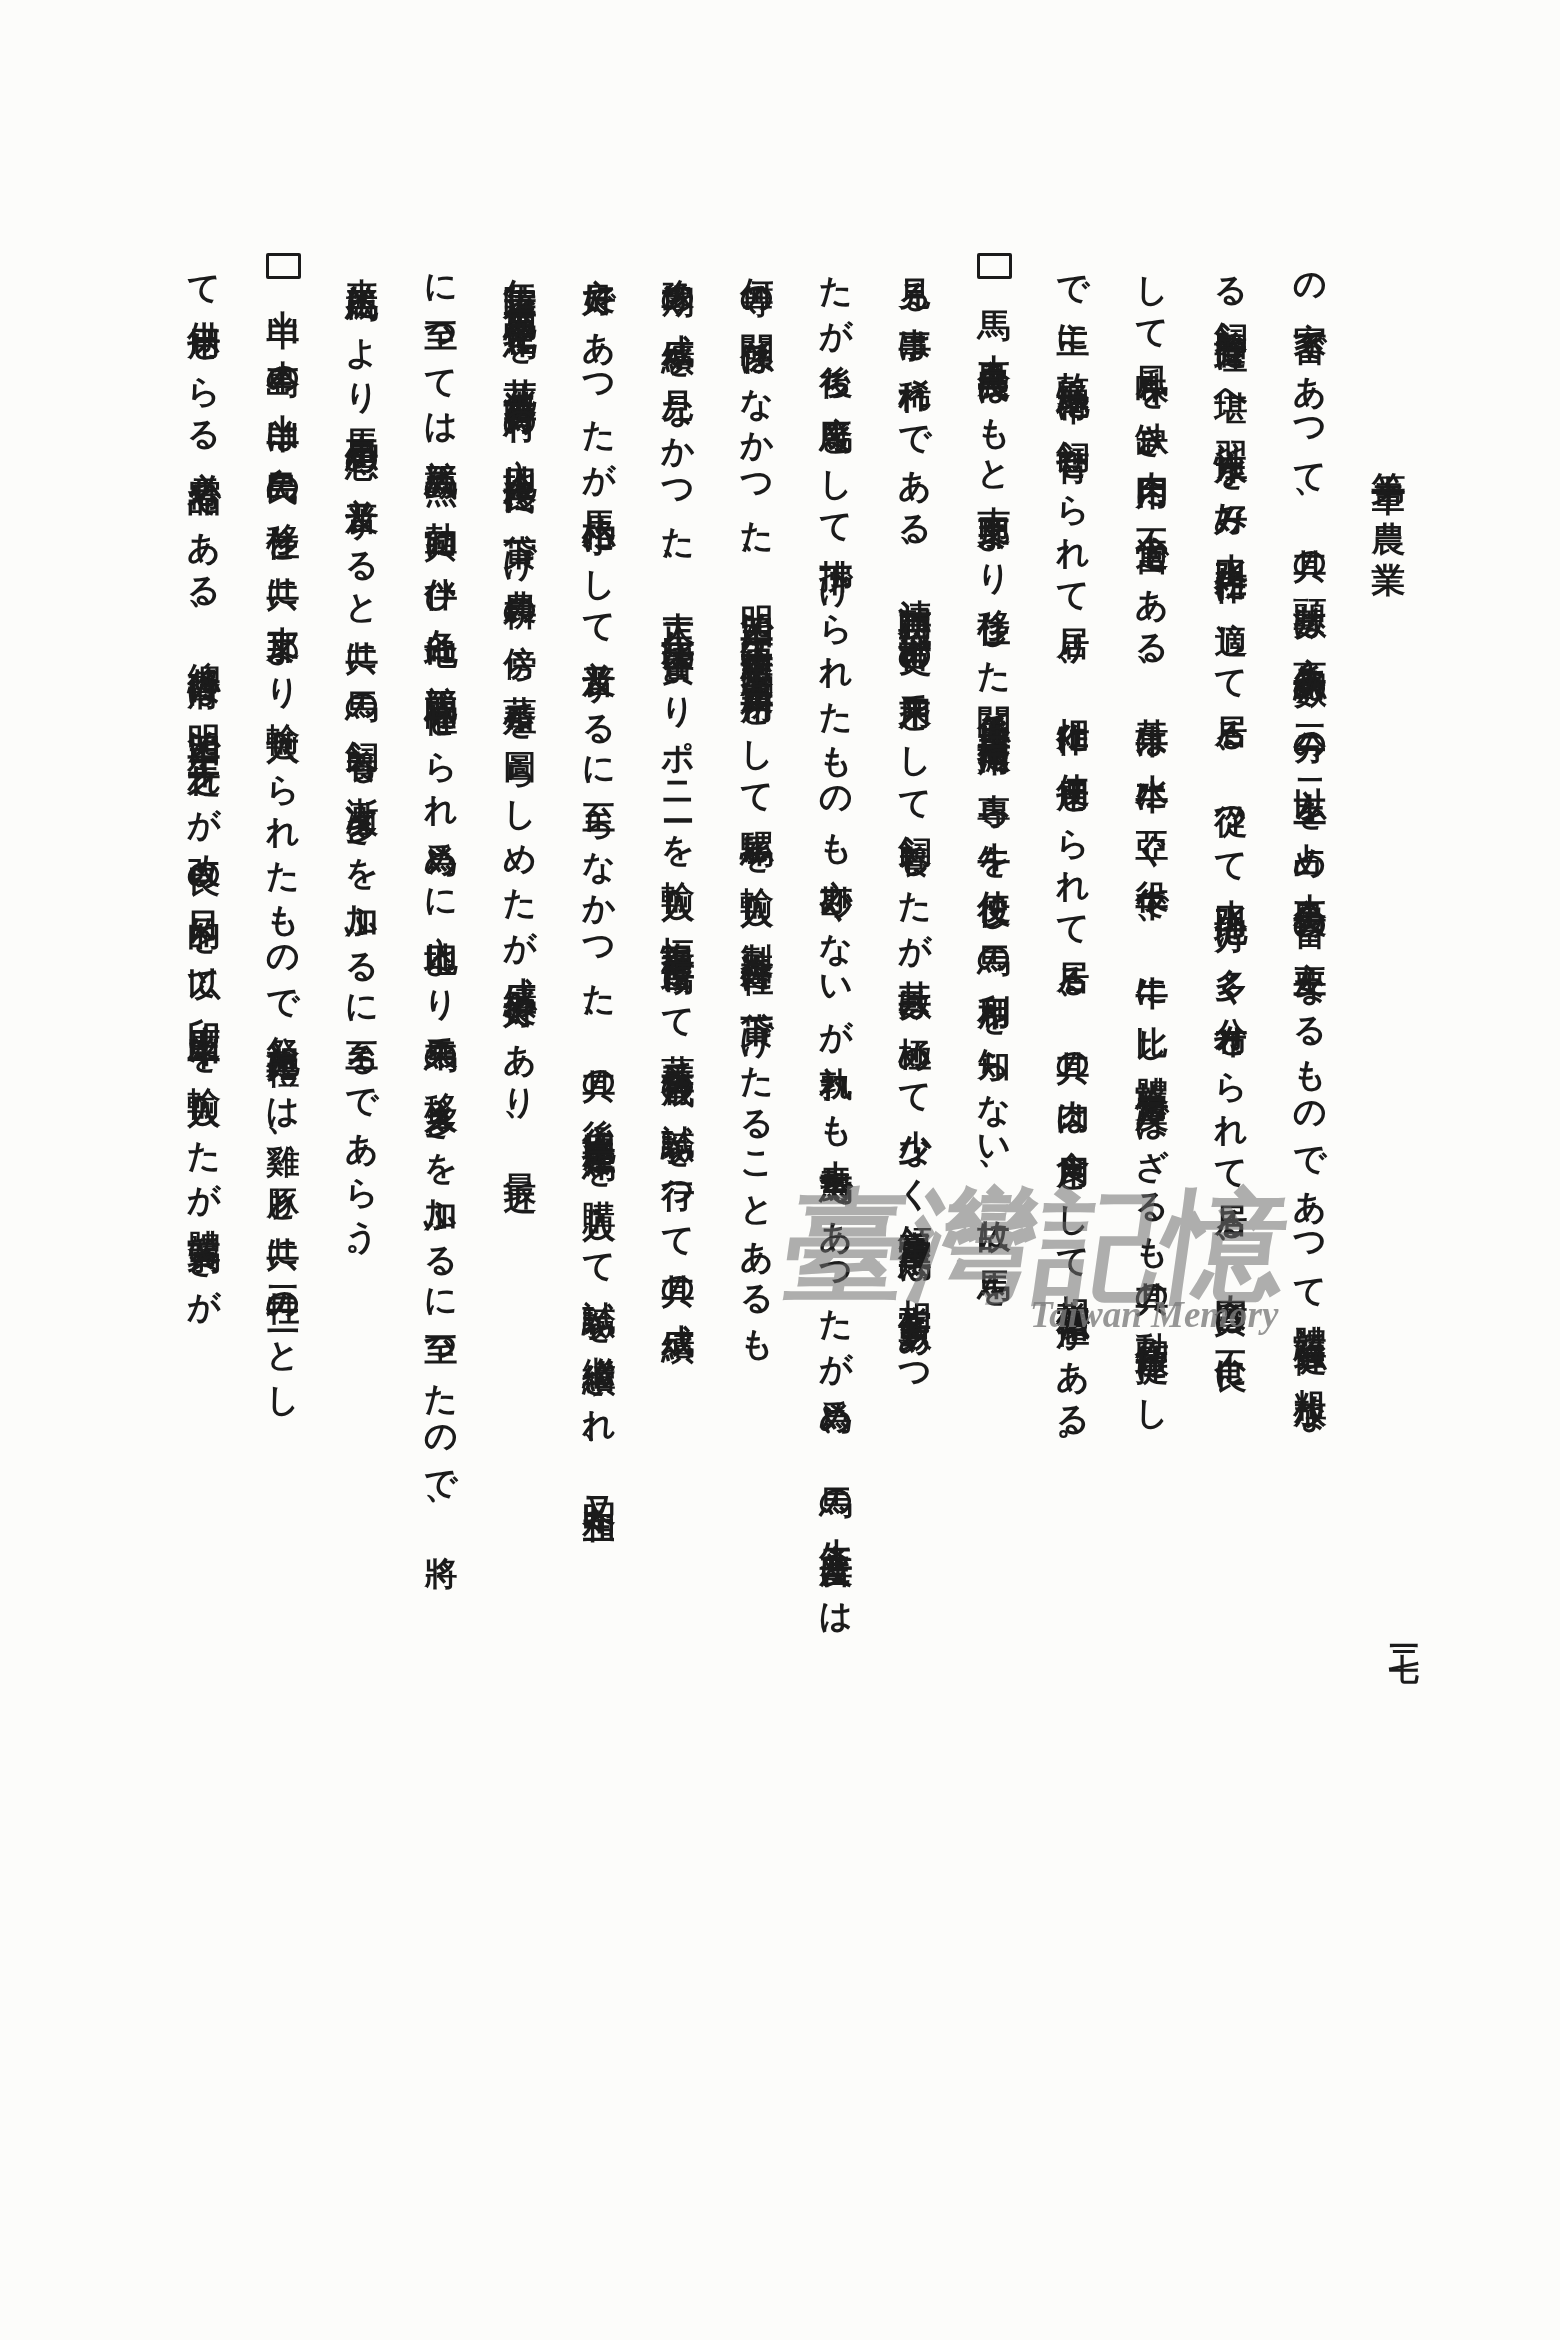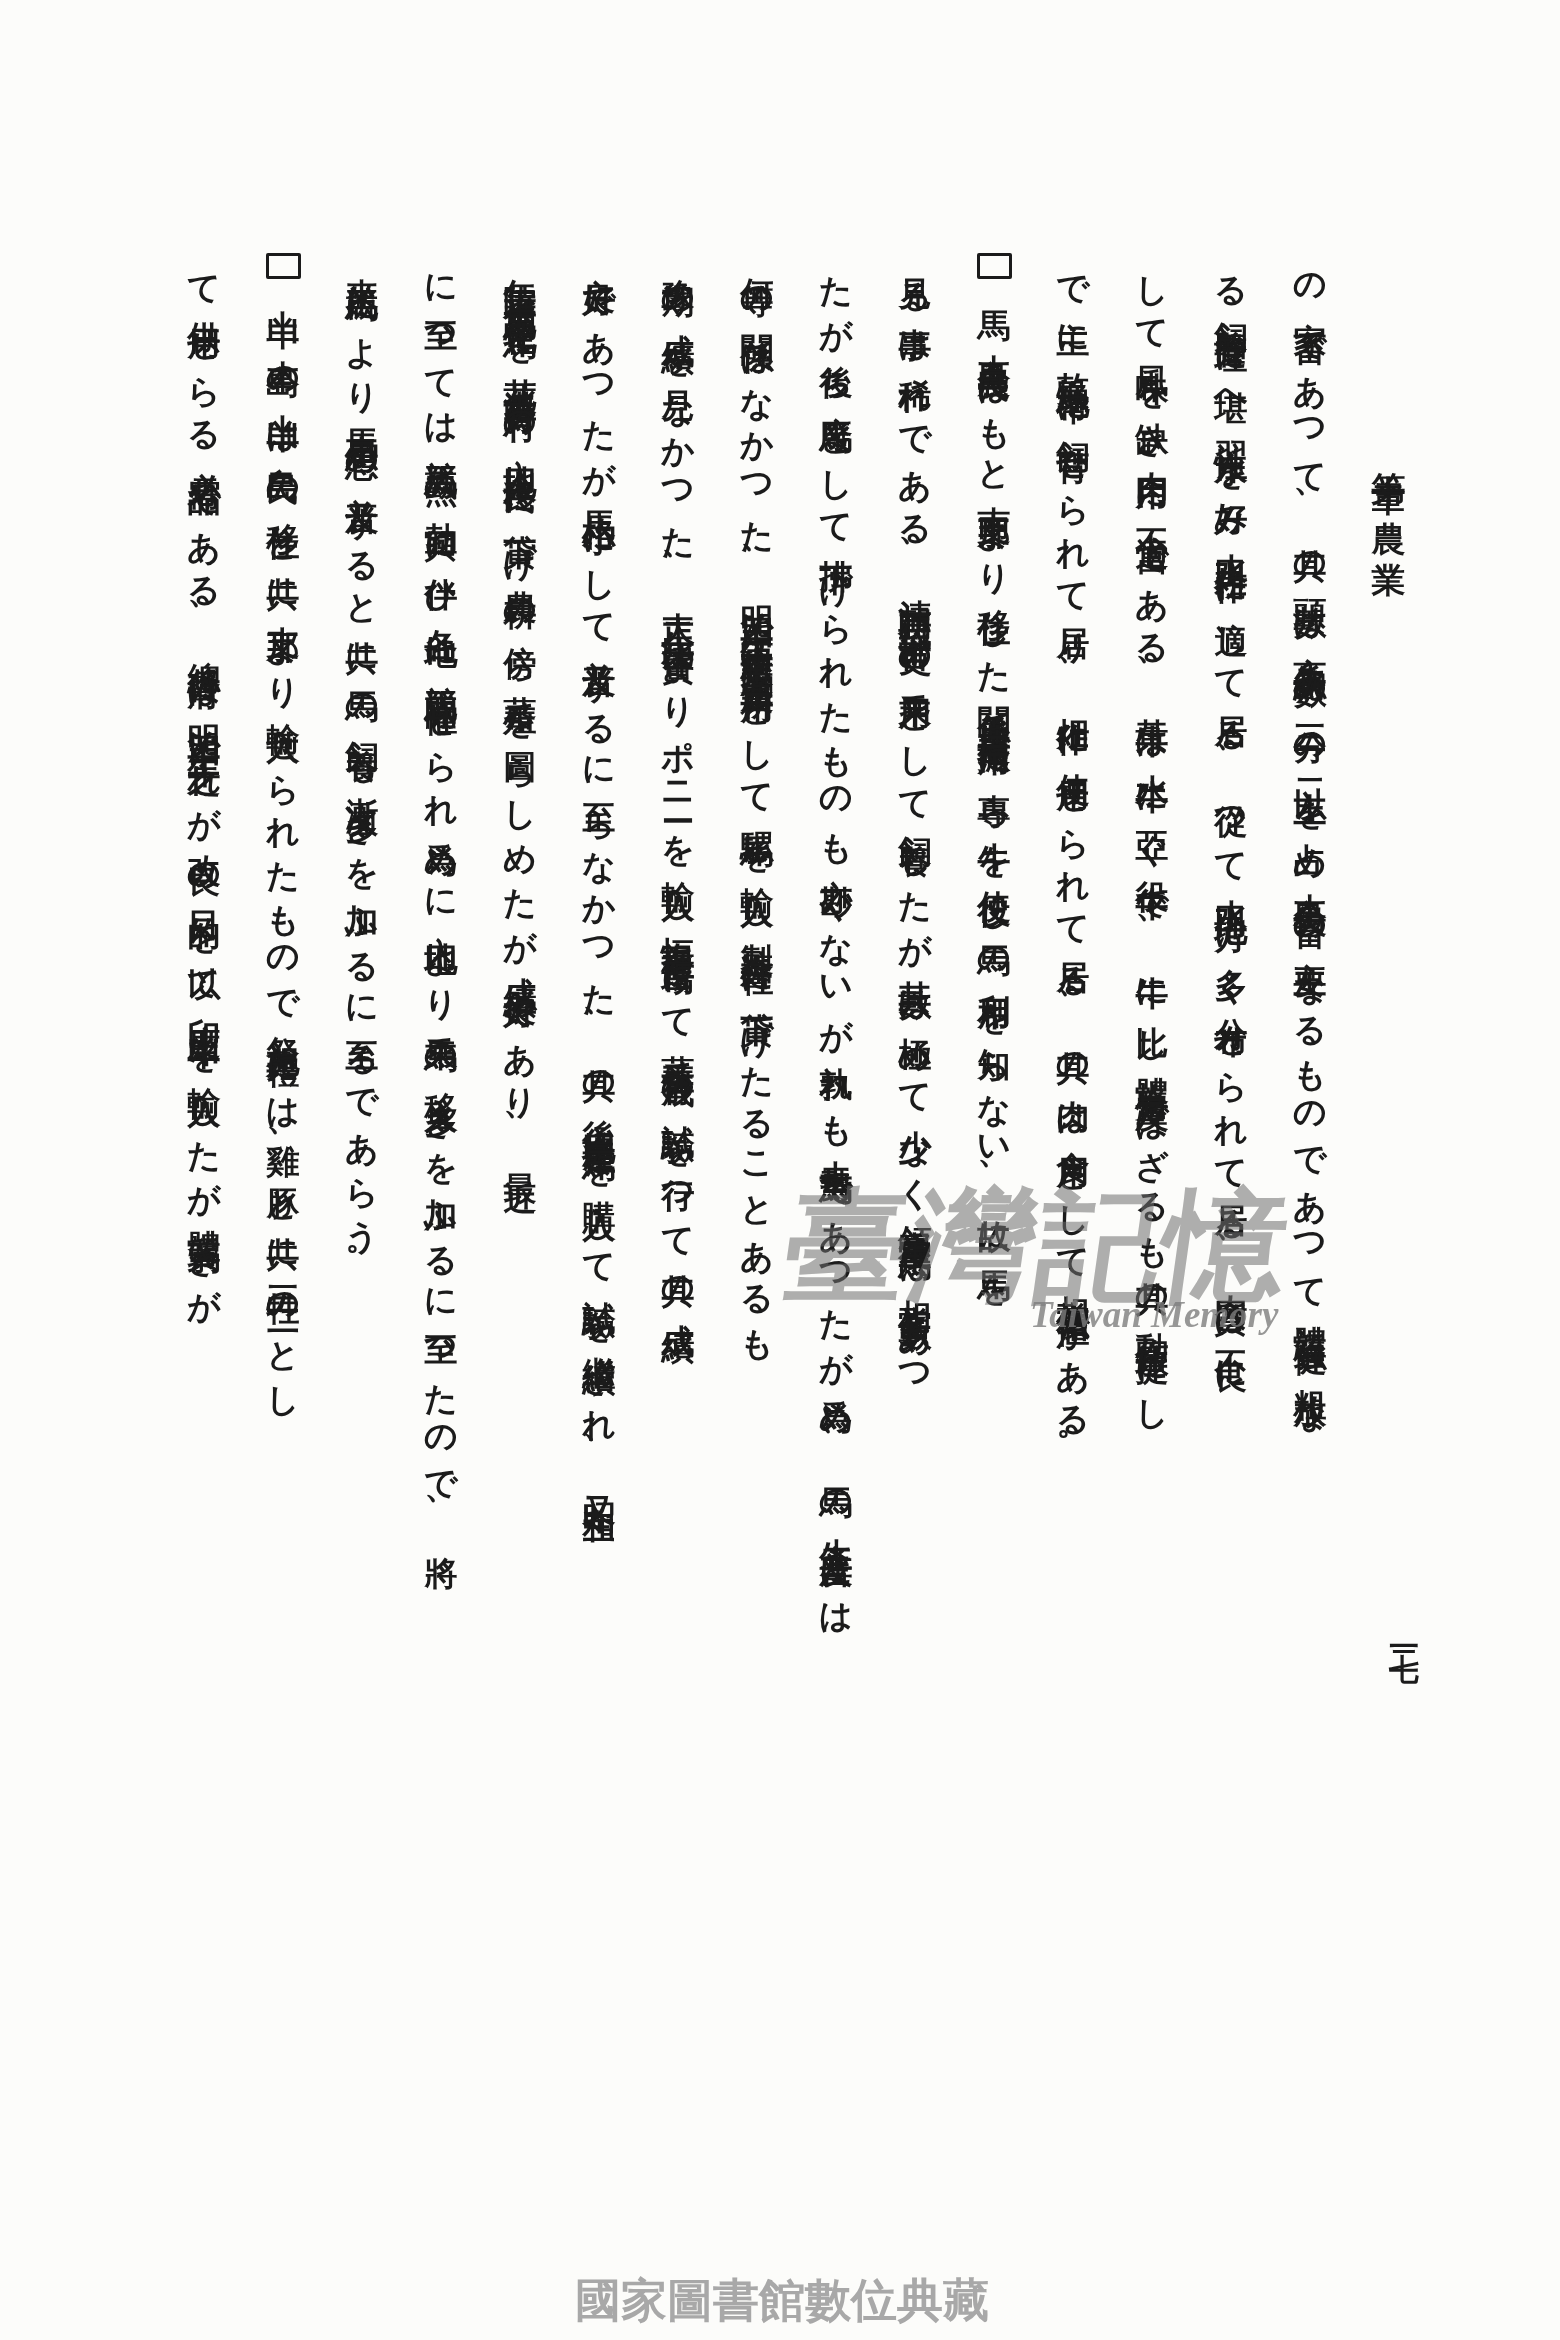--- a/index.html
+++ b/index.html
@@ -120,16 +120,15 @@
       <p class="col">に至つては競馬熱の勃興に伴ひ各地に競馬開催せられ爲めに內地より乘馬の移入多きを加ふるに至つたので、將</p>
       <p class="col">來競馬により馬事思想の普及すると共に馬の飼養も漸次多きを加ふるに至るであらう。</p>
       <p class="col with-marker"><span class="sq"></span>山羊　本島の山羊は島民の移住と共に支那より輸入せられたもので祭祀典禮には雞、豚と共に三牲の一とし</p>
       <p class="col">て供用せらるゝ必需品である、總督府は明治四十三年之れが改良の目的を以て印度山羊を輸入したが體質弱きが</p>
     </div>
 
   <div class="wm-cjk">臺灣記憶</div>
 
   <div class="wm-latin">Taiwan Memory</div>
 
-  <div class="credit">國家圖書館數位典藏</div>
 
 </div>
 
 
 </body></html>

